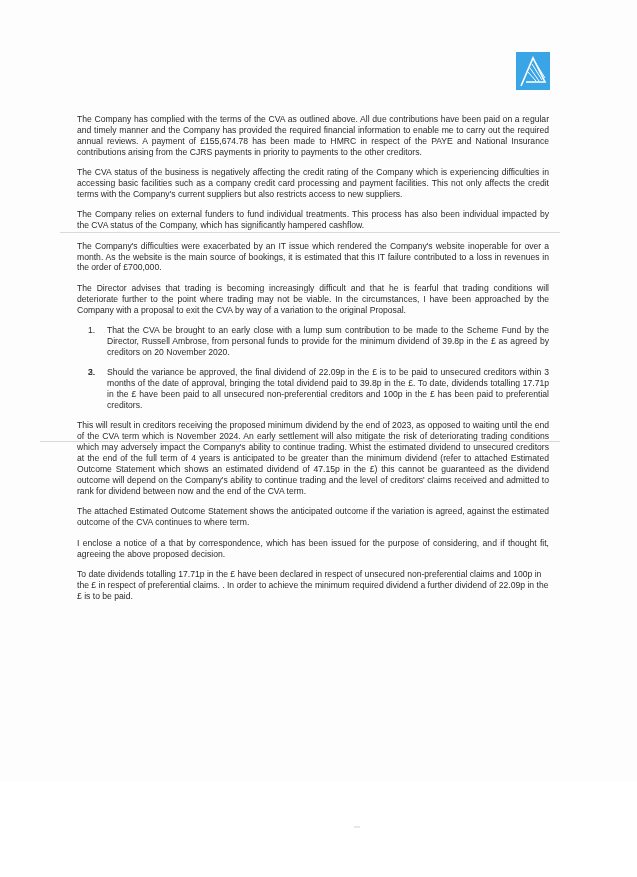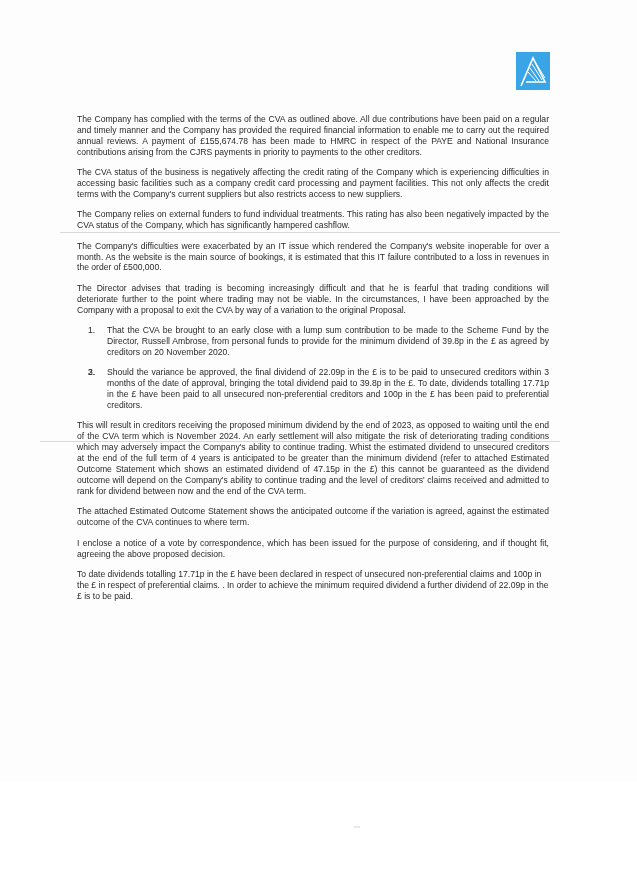--- a/index.html
+++ b/index.html
@@ -32,38 +32,38 @@
       <path d="M19 10 L29 26" stroke="#ffffff" stroke-width="1"></path>
     </svg>
   </div>
 
   <div class="scanline" style="left:60px; top:232px; width:500px;"></div>
   <div class="scanline" style="left:40px; top:441px; width:520px;"></div>
 
   <div class="content">
     <p>The Company has complied with the terms of the CVA as outlined above. All due contributions have been paid on a regular and timely manner and the Company has provided the required financial information to enable me to carry out the required annual reviews. A payment of £155,674.78 has been made to HMRC in respect of the PAYE and National Insurance contributions arising from the CJRS payments in priority to payments to the other creditors.</p>
     <p>The CVA status of the business is negatively affecting the credit rating of the Company which is experiencing difficulties in accessing basic facilities such as a company credit card processing and payment facilities. This not only affects the credit terms with the Company's current suppliers but also restricts access to new suppliers.</p>
-    <p>The Company relies on external funders to fund individual treatments. This rating has also been negatively impacted by the CVA status of the Company, which has significantly hampered cashflow.</p>
-    <p>The Company's difficulties were exacerbated by an IT issue which rendered the Company's website inoperable for over a month.  As the website is the main source of bookings, it is estimated that this IT failure contributed to a loss in revenues in the order of £500,000.</p>
+    <p>The Company relies on external funders to fund individual treatments. This process has also been individual impacted by the CVA status of the Company, which has significantly hampered cashflow.</p>
+    <p>The Company's difficulties were exacerbated by an IT issue which rendered the Company's website inoperable for over a month.  As the website is the main source of bookings, it is estimated that this IT failure contributed to a loss in revenues in the order of £700,000.</p>
     <p>The Director advises that trading is becoming increasingly difficult and that he is fearful that trading conditions will deteriorate further to the point where trading may not be viable. In the circumstances, I have been approached by the Company with a proposal to exit the CVA by way of a variation to the original Proposal.</p>
 
     <ol>
       <li>
         <span class="num">1.</span>
         <span>That the CVA be brought to an early close with a lump sum contribution to be made to the Scheme Fund by the Director, Russell Ambrose, from personal funds to provide for the minimum dividend of 39.8p in the £ as agreed by creditors on 20 November 2020.</span>
       </li>
       <li>
         <span class="num">2.</span>
       </li>
       <li>
         <span class="num">3.</span>
         <span>Should the variance be approved, the final dividend of 22.09p in the £ is to be paid to unsecured creditors within 3 months of the date of approval, bringing the total dividend paid to 39.8p in the £. To date, dividends totalling 17.71p in the £ have been paid to all unsecured non-preferential creditors and 100p in the £ has been paid to preferential creditors.</span>
       </li>
     </ol>
 
     <p>This will result in creditors receiving the proposed minimum dividend by the end of 2023, as opposed to waiting until the end of the CVA term which is November 2024. An early settlement will also mitigate the risk of deteriorating trading conditions which may adversely impact the Company's ability to continue trading. Whist the estimated dividend to unsecured creditors at the end of the full term of 4 years is anticipated to be greater than the minimum dividend (refer to attached Estimated Outcome Statement which shows an estimated dividend of 47.15p in the £) this cannot be guaranteed as the dividend outcome will depend on the Company's ability to continue trading and the level of creditors' claims received and admitted to rank for dividend between now and the end of the CVA term.</p>
     <p>The attached Estimated Outcome Statement shows the anticipated outcome if the variation is agreed, against the estimated outcome of the CVA continues to where term.</p>
-    <p>I enclose a notice of a vote by correspondence, which has been issued for the purpose of considering, and if thought fit, agreeing the above proposed decision.</p>
+    <p>I enclose a notice of a that by correspondence, which has been issued for the purpose of considering, and if thought fit, agreeing the above proposed decision.</p>
     <p class="last">To date dividends totalling 17.71p in the £ have been declared in respect of unsecured non-preferential claims and 100p in the £ in respect of preferential claims. . In order to achieve the minimum required dividend a further dividend of 22.09p in the £ is to be paid.</p>
   </div>
 
   <div class="pgmark"></div>
 </div>
 
 </body></html>

